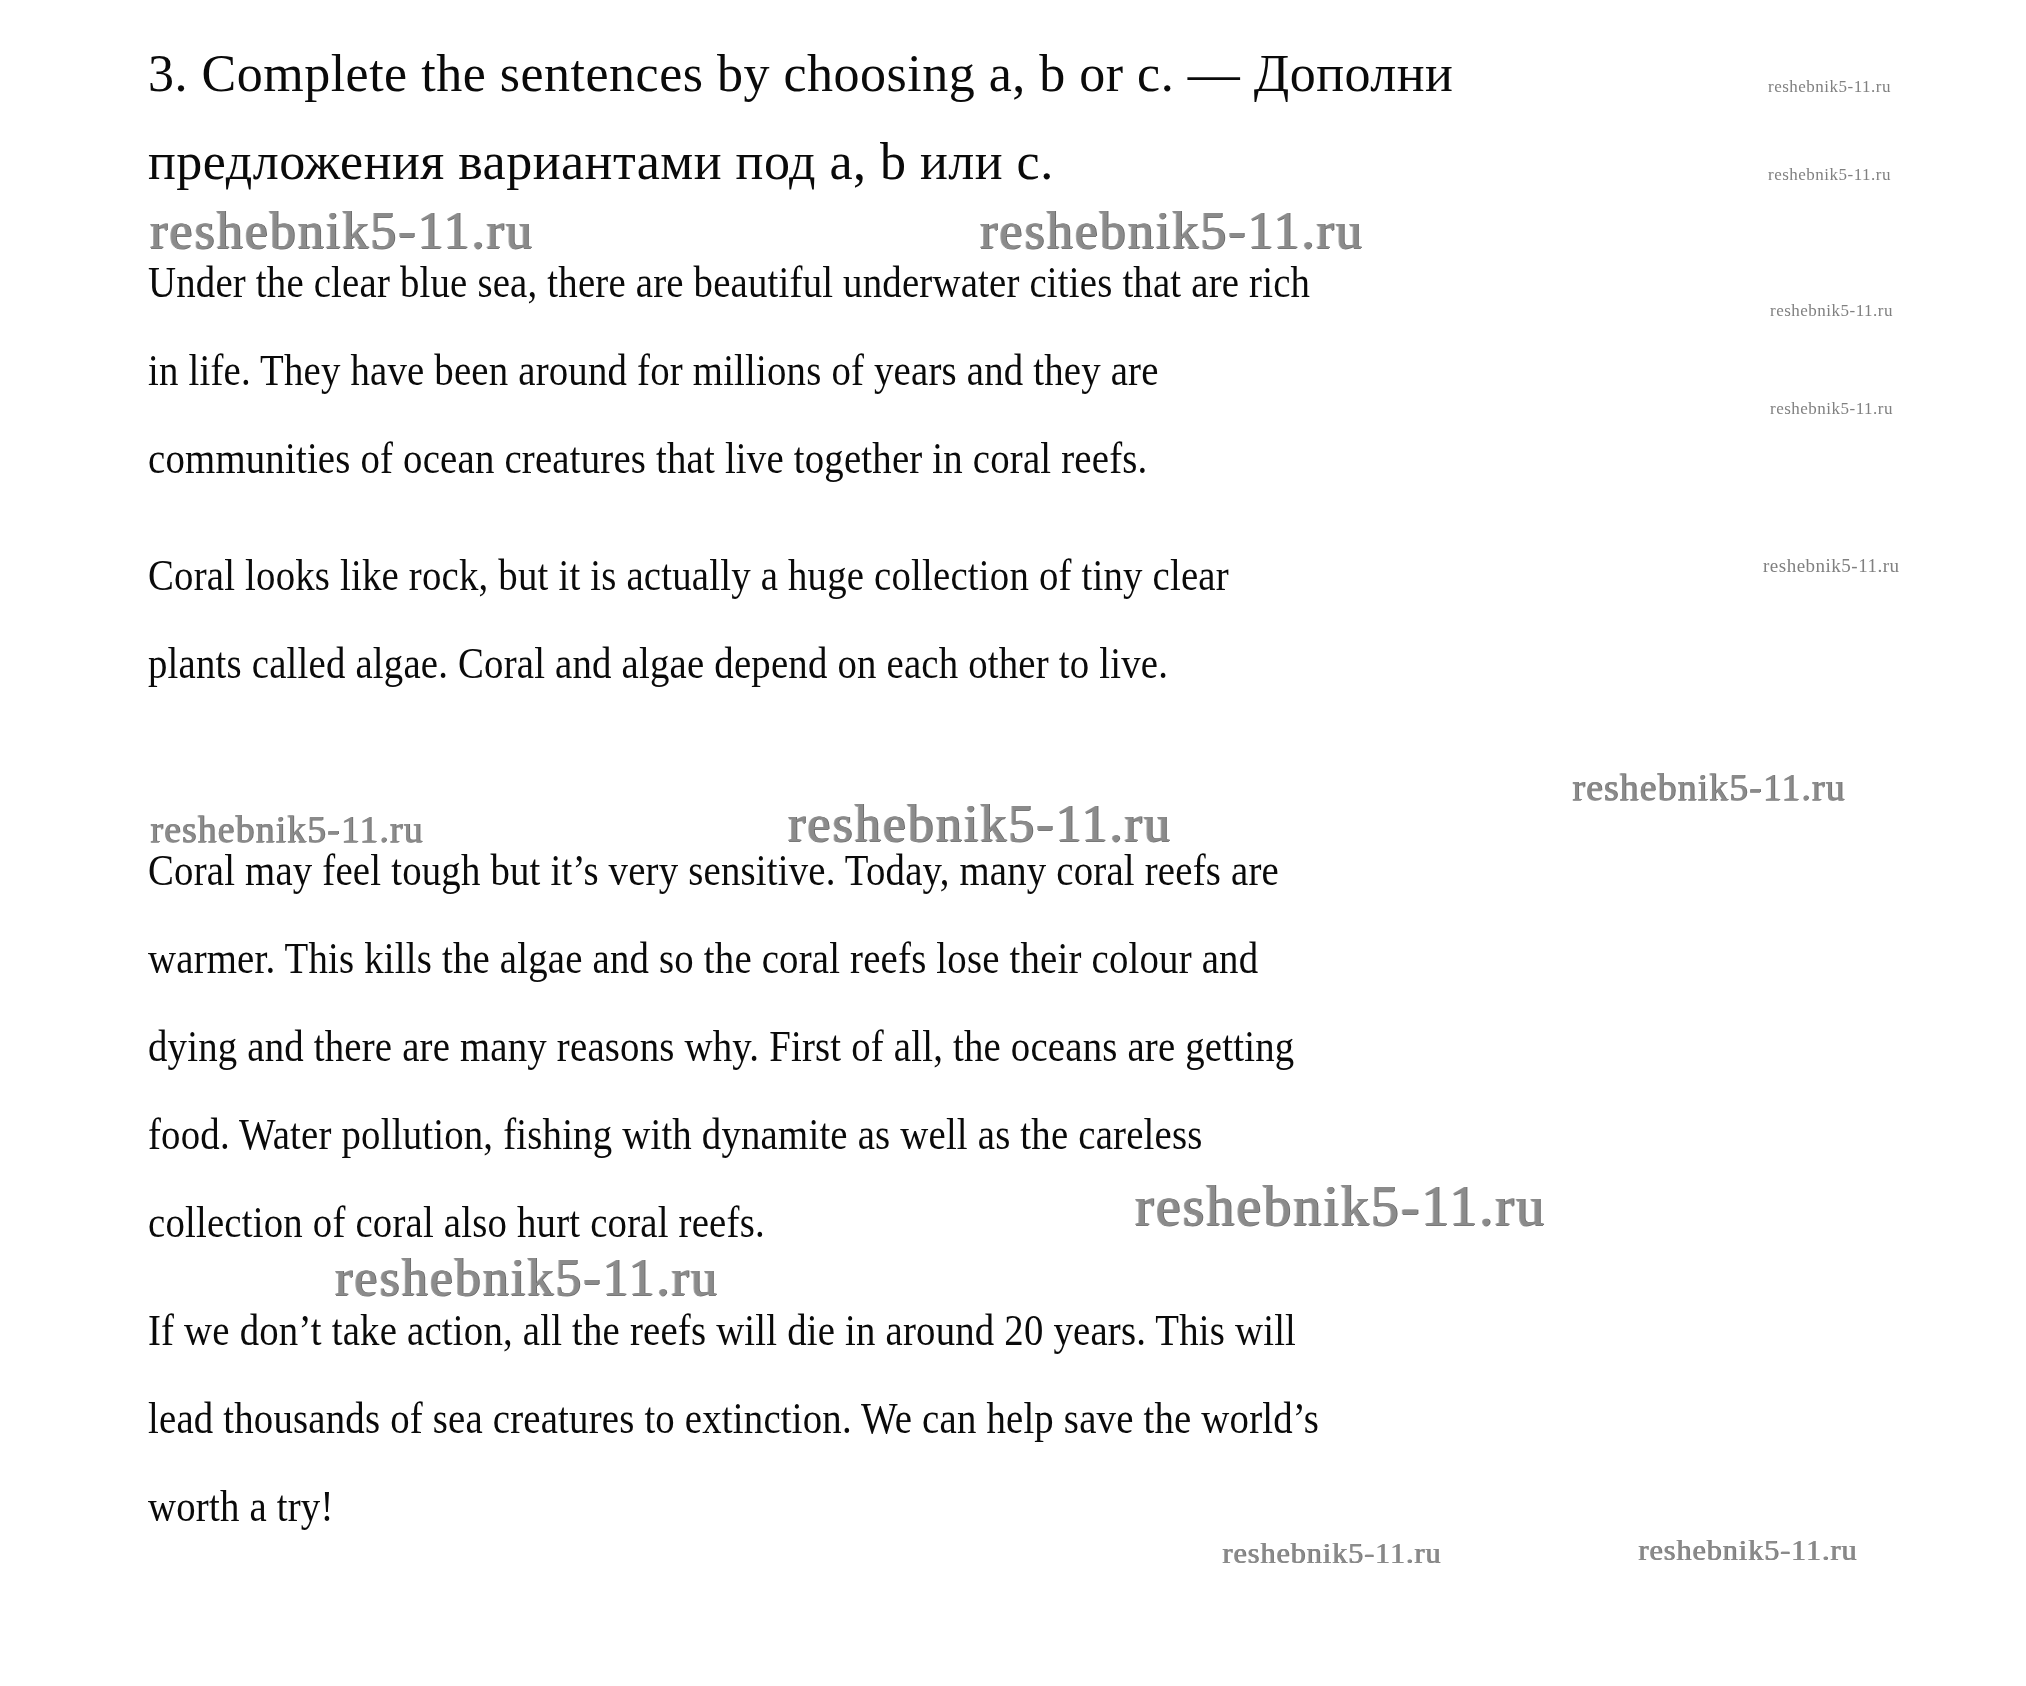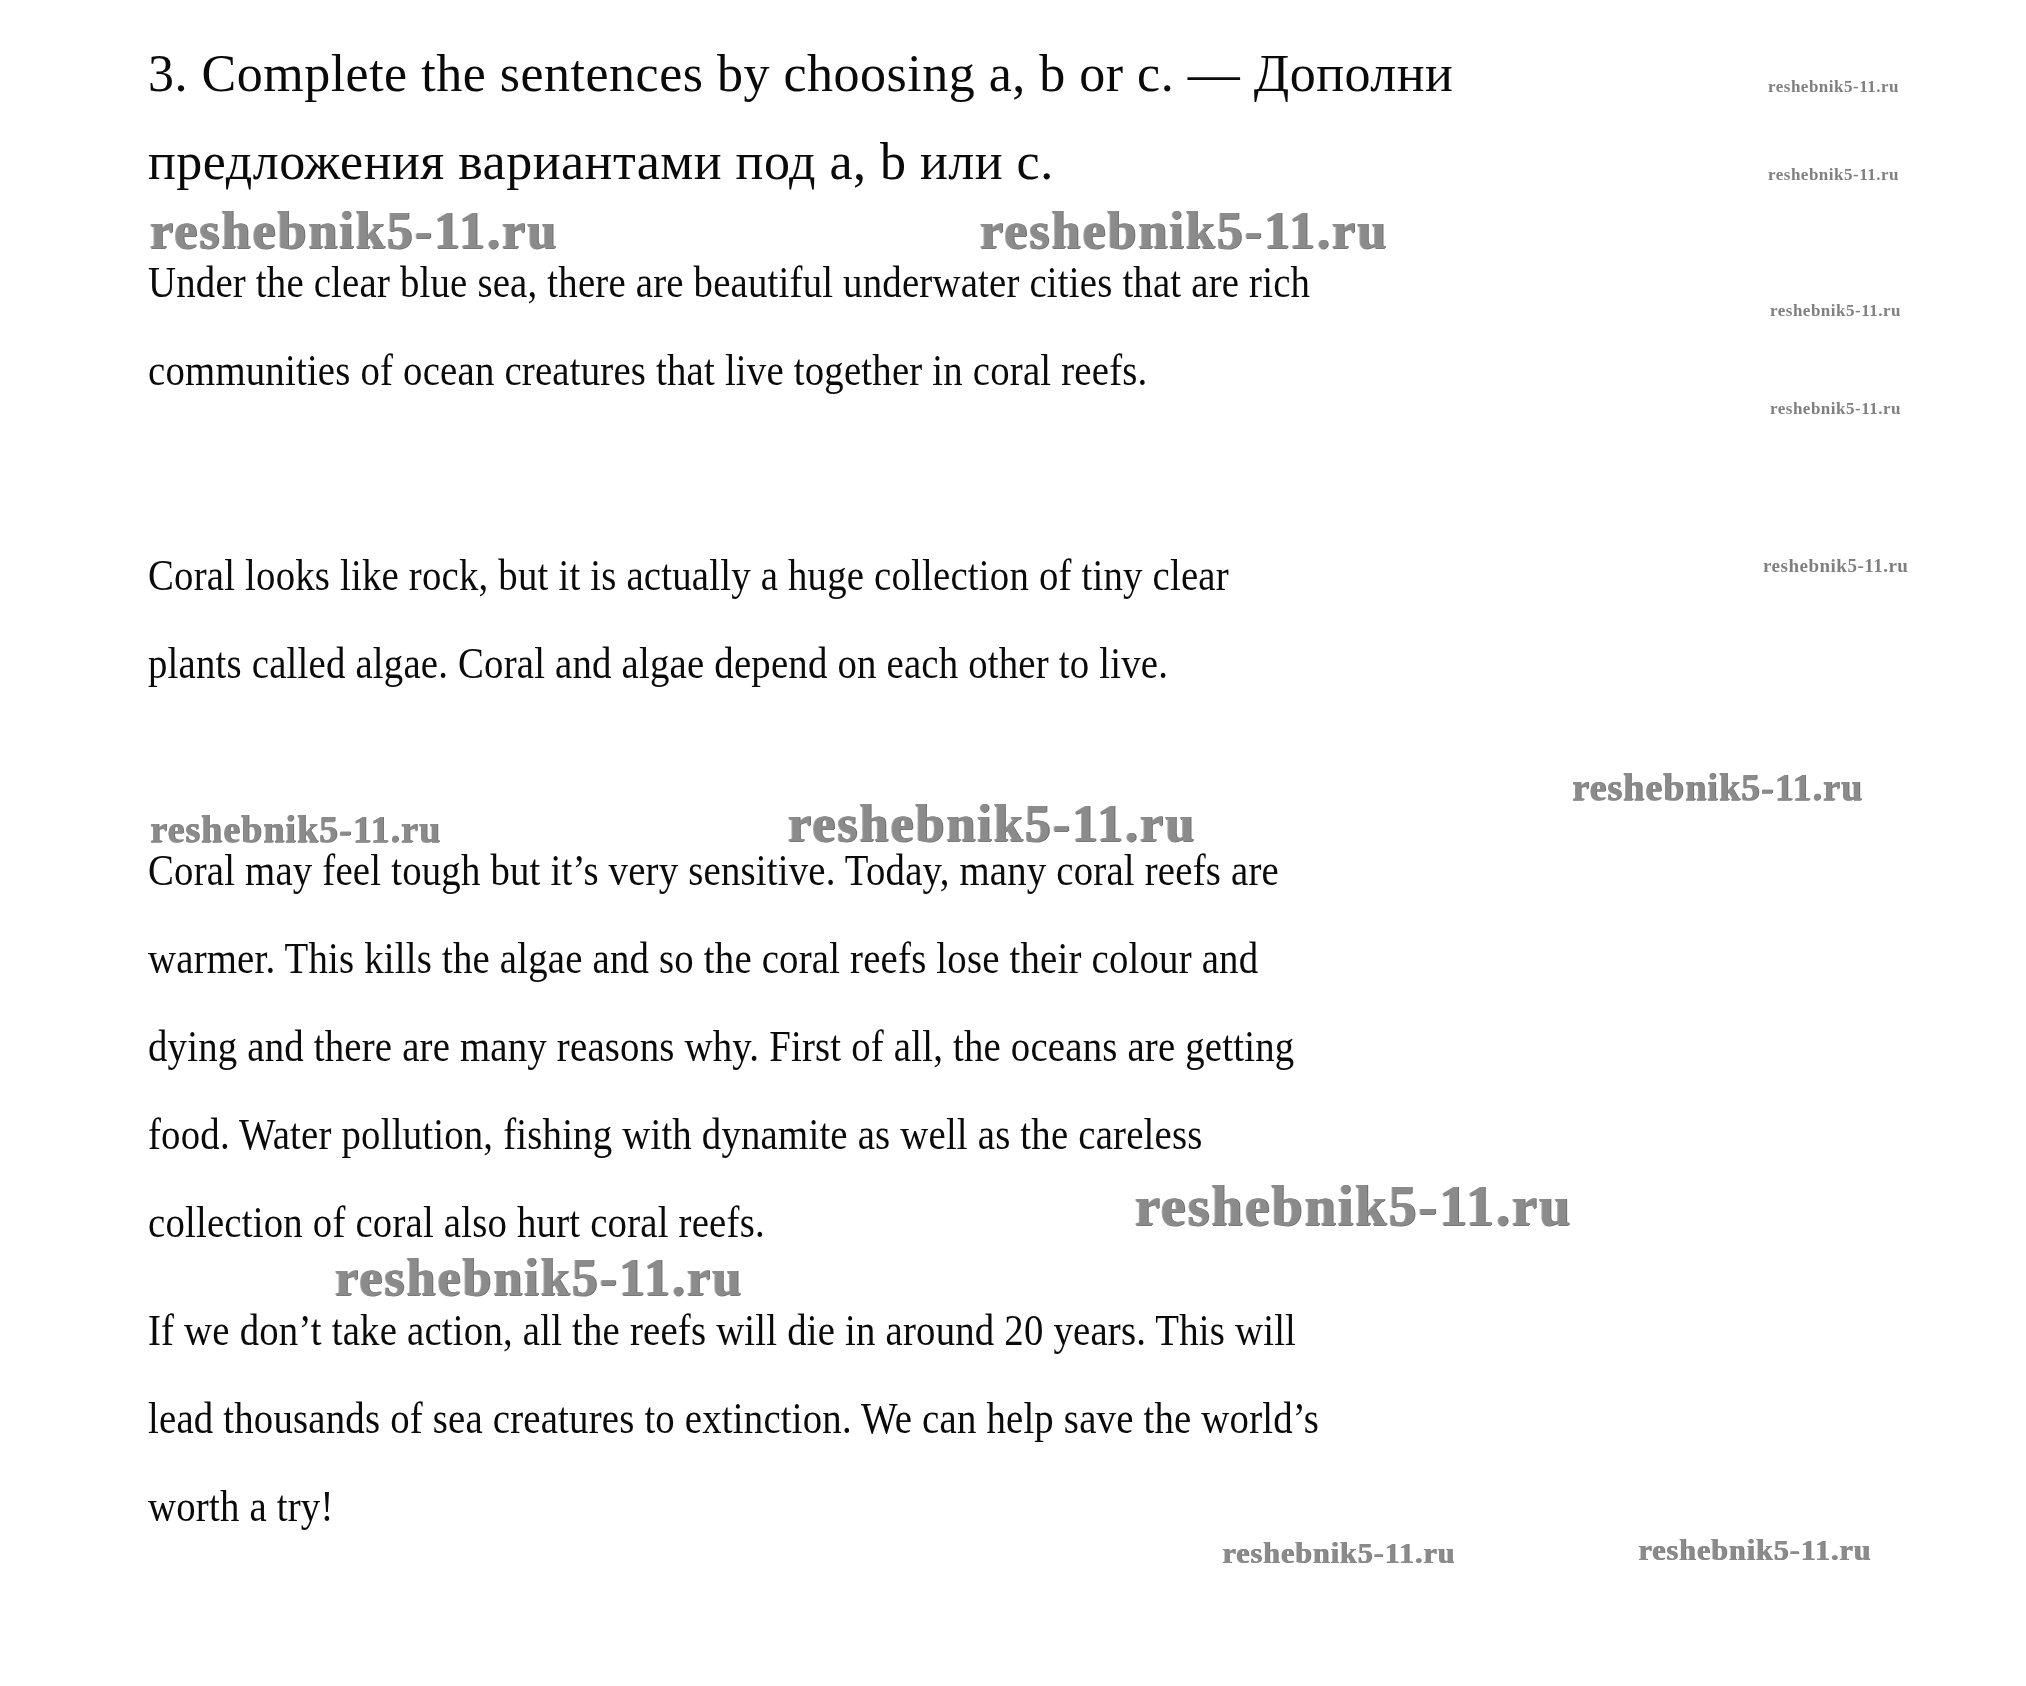--- a/index.html
+++ b/index.html
@@ -39,21 +39,21 @@
   }
   .body-line > span {
     display: inline-block;
     transform: scale(0.97, 1.10);
     transform-origin: 0 55%;
   }
   
   .wm {
     position: absolute;
     font-family: "Liberation Serif", "DejaVu Serif", serif;
-    font-weight: bold;
+    font-weight: normal;
     white-space: nowrap;
     color: #8b8b8b;
     z-index: 3;
     line-height: 1;
   }
   .wm-big {
     font-size: 52px;
     letter-spacing: 2px;
     text-shadow: 1px 0 0 #6e6e6e, -1px 0 0 #a9a9a9, 0 1px 0 #787878;
   }
@@ -78,20 +78,21 @@
 
 <div id="page">
 
   <div id="heading">
     <div class="heading-line">3. Complete the sentences by choosing a, b or c. — Дополни</div>
     <div class="heading-line">предложения вариантами под a, b или c.</div>
   </div>
 
   <div class="para" id="para-1">
     <div class="body-line"><span>Under the clear blue sea, there are beautiful underwater cities that are rich</span></div>
+    <div class="body-line"><span>in life. They have been around for millions of years and they are</span></div>
     <div class="body-line"><span>communities of ocean creatures that live together in coral reefs.</span></div>
   </div>
 
   <div class="para" id="para-2">
     <div class="body-line"><span>Coral looks like rock, but it is actually a huge collection of tiny clear</span></div>
     <div class="body-line"><span>plants called algae. Coral and algae depend on each other to live.</span></div>
   </div>
 
   <div class="para" id="para-3">
     <div class="body-line"><span>Coral may feel tough but it’s very sensitive. Today, many coral reefs are</span></div>

